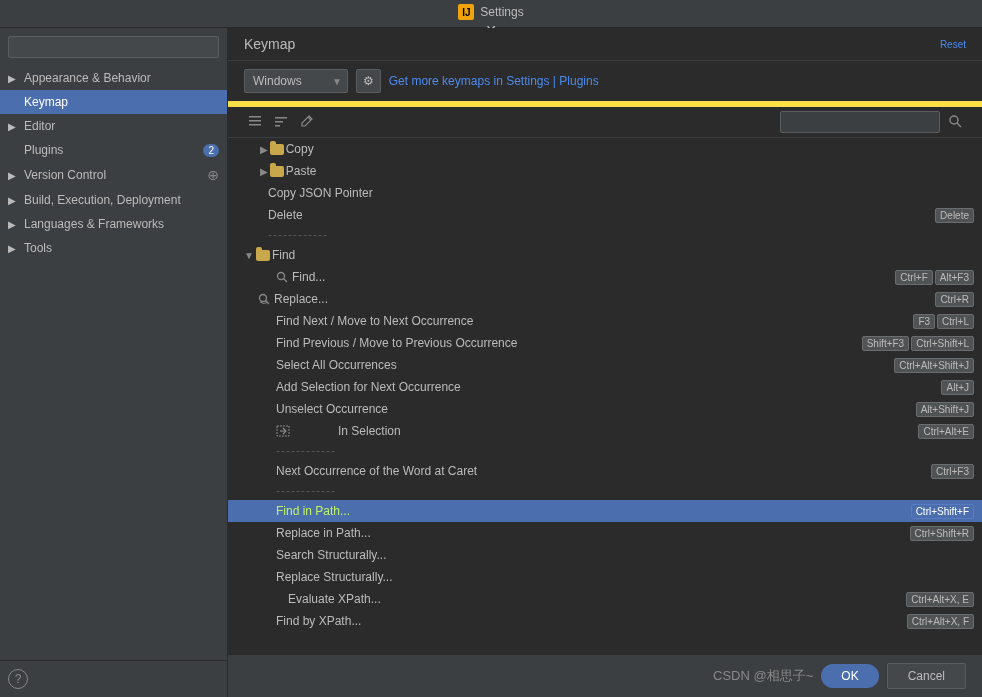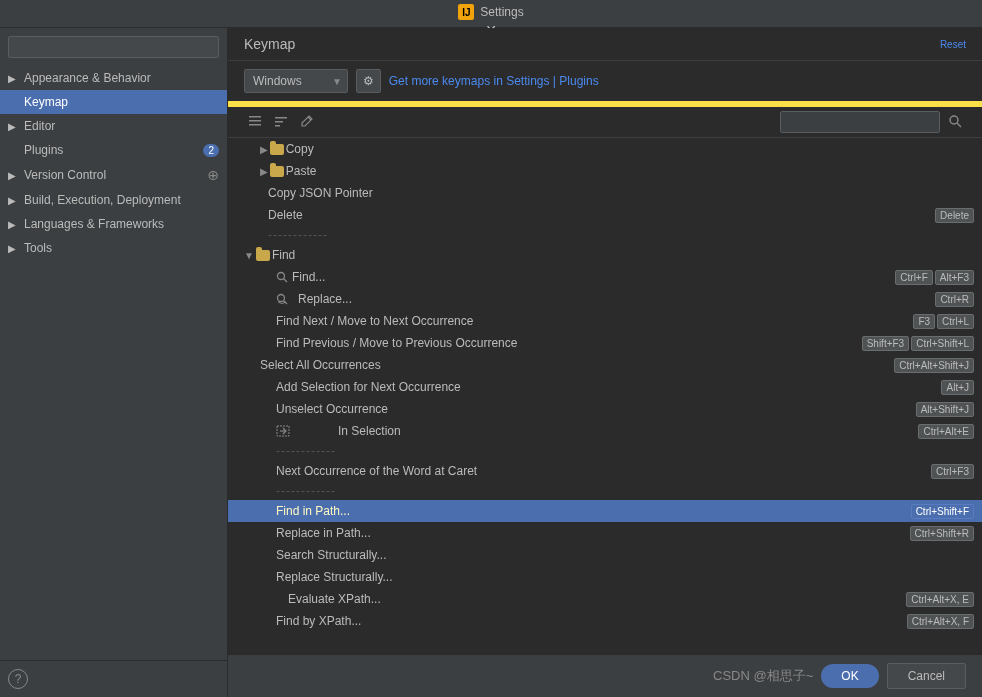--- a/index.html
+++ b/index.html
@@ -281,21 +281,21 @@
       min-height: 22px;
       cursor: pointer;
       position: relative;
     }
     .list-item.selected { background: #4b6eaf; }
     .list-item .item-name {
       flex: 1;
       color: #bbbbbb;
       font-size: 12px;
     }
-    .list-item.selected .item-name { color: #fef9c3; }
+    .list-item.selected .item-name { color: #bef264; }
     .list-item .shortcuts {
       display: flex;
       gap: 2px;
       margin-left: auto;
     }
     .shortcut-badge {
       background: #505354;
       border: 1px solid #6a6d6f;
       border-radius: 2px;
       padding: 1px 4px;
@@ -533,21 +533,21 @@
           <circle cx="5" cy="5" r="3.5" fill="none" stroke="#888" stroke-width="1.3"></circle>
           <line x1="7.5" y1="7.5" x2="11" y2="11" stroke="#888" stroke-width="1.3"></line>
         </svg>
         <span class="item-name">Find...</span>
         <div class="shortcuts">
           <span class="shortcut-badge">Ctrl+F</span>
           <span class="shortcut-badge">Alt+F3</span>
         </div>
       </div>
 
-      <div class="list-item" style="padding-left:48px;gap:6px;">
+      <div class="list-item" style="padding-left:30px;">
         <svg width="12" height="12" viewBox="0 0 12 12" style="margin-right:4px;flex-shrink:0;">
           <circle cx="5" cy="5" r="3.5" fill="none" stroke="#888" stroke-width="1.3"></circle>
           <line x1="7.5" y1="7.5" x2="11" y2="11" stroke="#888" stroke-width="1.3"></line>
           <path d="M2 9 Q6 12 10 9" fill="none" stroke="#888" stroke-width="1"></path>
         </svg>
         <span class="item-name">Replace...</span>
         <div class="shortcuts">
           <span class="shortcut-badge">Ctrl+R</span>
         </div>
       </div>
@@ -561,21 +561,21 @@
       </div>
 
       <div class="list-item" style="padding-left:48px;">
         <span class="item-name">Find Previous / Move to Previous Occurrence</span>
         <div class="shortcuts">
           <span class="shortcut-badge">Shift+F3</span>
           <span class="shortcut-badge">Ctrl+Shift+L</span>
         </div>
       </div>
 
-      <div class="list-item" style="padding-left:32px;">
+      <div class="list-item" style="padding-left:48px;">
         <span class="item-name">Select All Occurrences</span>
         <div class="shortcuts">
           <span class="shortcut-badge">Ctrl+Alt+Shift+J</span>
         </div>
       </div>
 
       <div class="list-item" style="padding-left:48px;">
         <span class="item-name">Add Selection for Next Occurrence</span>
         <div class="shortcuts">
           <span class="shortcut-badge">Alt+J</span>

